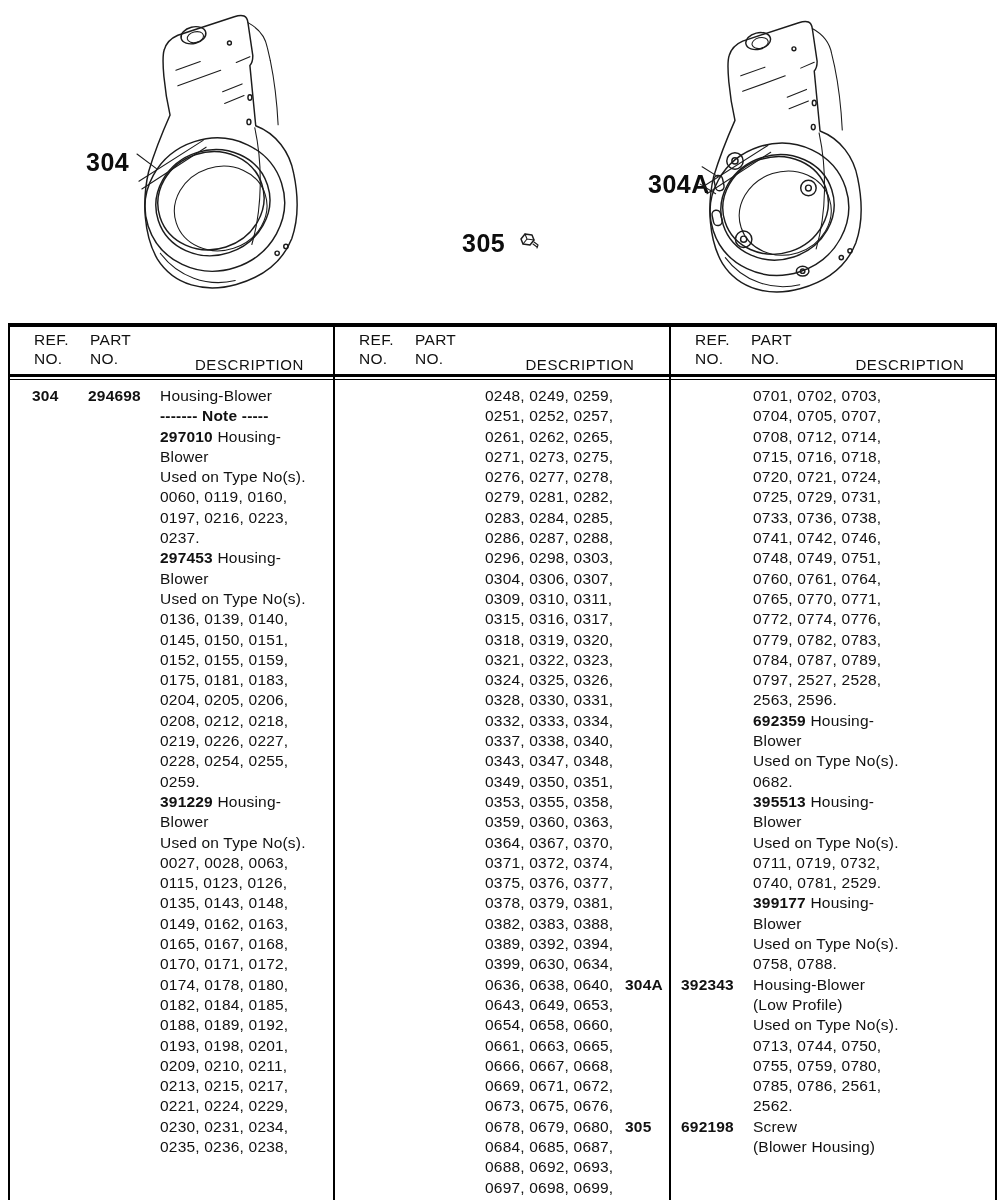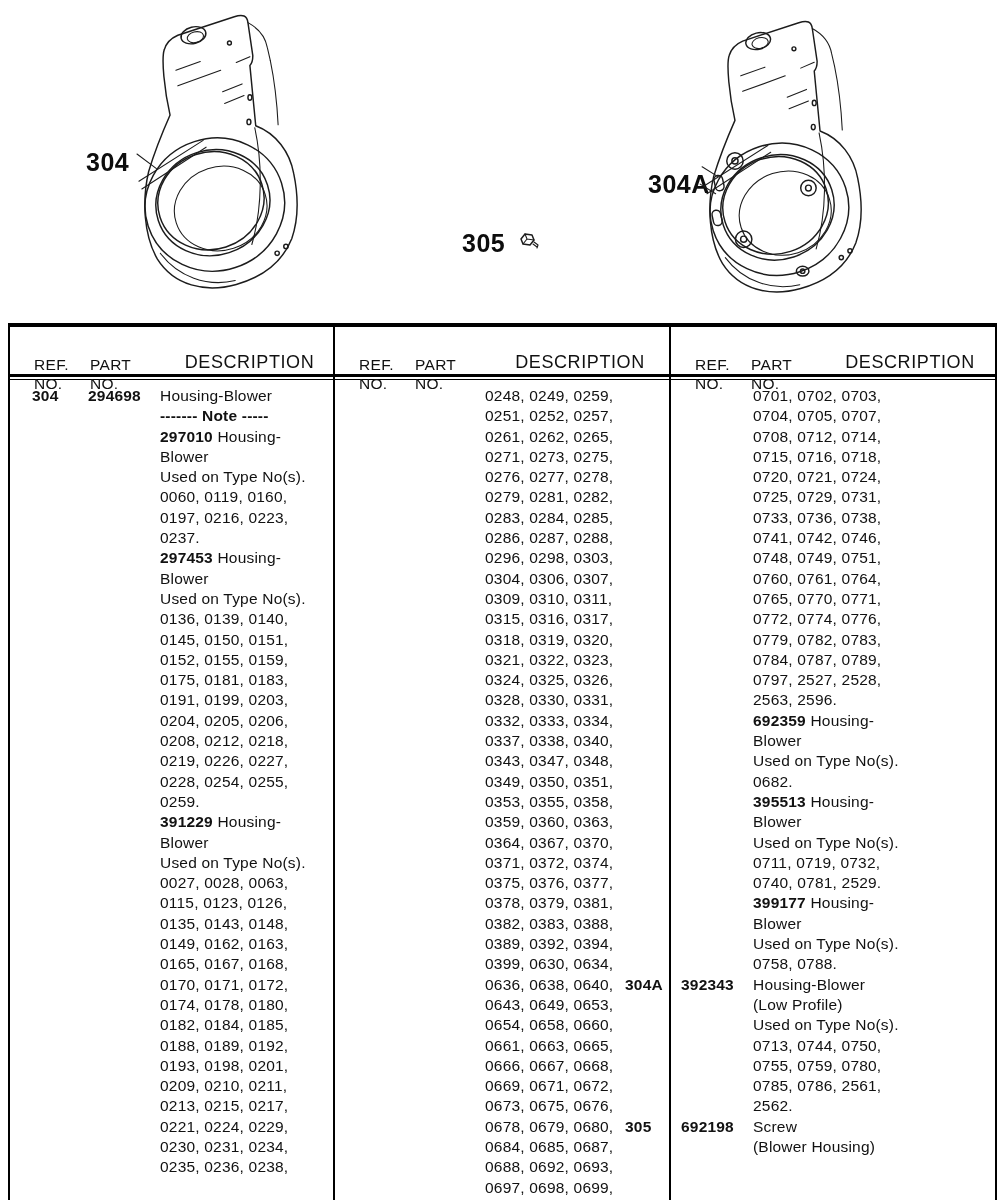--- a/index.html
+++ b/index.html
@@ -21,25 +21,25 @@
     position:absolute;left:8px;top:323px;width:989px;height:877px;
     border-top:4px solid #000;border-left:2px solid #000;border-right:2px solid #000;
     box-sizing:border-box;background:#fff;
   }
   .vline{position:absolute;top:0;bottom:0;width:2px;background:#000;}
   .vline.v1{left:323px;} .vline.v2{left:659px;}
   .thead{
     display:flex;height:44px;border-bottom:3px solid #000;padding-top:3px;box-sizing:content-box;
   }
   .rule-thin{height:1px;background:#000;margin-top:2px;}
-  .hgroup{display:flex;box-sizing:border-box;margin-top:25px;}
+  .hgroup{display:flex;box-sizing:border-box;}
   .hgroup.g1{width:325px;} .hgroup.g2{width:336px;} .hgroup.g3{flex:1;}
   .h-ref{width:56px;padding-left:24px;font-size:15.5px;line-height:19px;letter-spacing:.3px;}
   .h-part{width:74px;text-align:left;font-size:15.5px;line-height:19px;letter-spacing:.3px;}
-  .h-desc{flex:1;text-align:center;font-size:18px;align-self:flex-end;padding-bottom:1px;letter-spacing:.6px;}
+  .h-desc{flex:1;text-align:center;font-size:15px;align-self:flex-end;padding-bottom:1px;letter-spacing:.6px;}
   .tbody{display:flex;padding-top:6px;}
   .col{box-sizing:border-box;}
   .col.c1{width:325px;} .col.c2{width:268px;} .col.c3{flex:1;}
   .trow{display:flex;height:20.3px;font-size:15.5px;line-height:20.3px;letter-spacing:.2px;white-space:pre;}
   .c-ref{width:56px;padding-left:22px;font-weight:bold;flex-shrink:0;}
   .c-part{width:72px;font-weight:bold;flex-shrink:0;}
   .c-desc{flex:1;}
   .c-desc b{font-weight:bold;}
 </style>
 </head>
@@ -145,21 +145,20 @@
         <div class="trow"><span class="c-ref"></span><span class="c-part"></span><span class="c-desc">0060, 0119, 0160,</span></div>
         <div class="trow"><span class="c-ref"></span><span class="c-part"></span><span class="c-desc">0197, 0216, 0223,</span></div>
         <div class="trow"><span class="c-ref"></span><span class="c-part"></span><span class="c-desc">0237.</span></div>
         <div class="trow"><span class="c-ref"></span><span class="c-part"></span><span class="c-desc"><b>297453</b> Housing-</span></div>
         <div class="trow"><span class="c-ref"></span><span class="c-part"></span><span class="c-desc">Blower</span></div>
         <div class="trow"><span class="c-ref"></span><span class="c-part"></span><span class="c-desc">Used on Type No(s).</span></div>
         <div class="trow"><span class="c-ref"></span><span class="c-part"></span><span class="c-desc">0136, 0139, 0140,</span></div>
         <div class="trow"><span class="c-ref"></span><span class="c-part"></span><span class="c-desc">0145, 0150, 0151,</span></div>
         <div class="trow"><span class="c-ref"></span><span class="c-part"></span><span class="c-desc">0152, 0155, 0159,</span></div>
         <div class="trow"><span class="c-ref"></span><span class="c-part"></span><span class="c-desc">0175, 0181, 0183,</span></div>
-        <div class="trow"><span class="c-ref"></span><span class="c-part"></span><span class="c-desc">0191, 0199, 0203,</span></div>
         <div class="trow"><span class="c-ref"></span><span class="c-part"></span><span class="c-desc">0204, 0205, 0206,</span></div>
         <div class="trow"><span class="c-ref"></span><span class="c-part"></span><span class="c-desc">0208, 0212, 0218,</span></div>
         <div class="trow"><span class="c-ref"></span><span class="c-part"></span><span class="c-desc">0219, 0226, 0227,</span></div>
         <div class="trow"><span class="c-ref"></span><span class="c-part"></span><span class="c-desc">0228, 0254, 0255,</span></div>
         <div class="trow"><span class="c-ref"></span><span class="c-part"></span><span class="c-desc">0259.</span></div>
         <div class="trow"><span class="c-ref"></span><span class="c-part"></span><span class="c-desc"><b>391229</b> Housing-</span></div>
         <div class="trow"><span class="c-ref"></span><span class="c-part"></span><span class="c-desc">Blower</span></div>
         <div class="trow"><span class="c-ref"></span><span class="c-part"></span><span class="c-desc">Used on Type No(s).</span></div>
         <div class="trow"><span class="c-ref"></span><span class="c-part"></span><span class="c-desc">0027, 0028, 0063,</span></div>
         <div class="trow"><span class="c-ref"></span><span class="c-part"></span><span class="c-desc">0115, 0123, 0126,</span></div>

